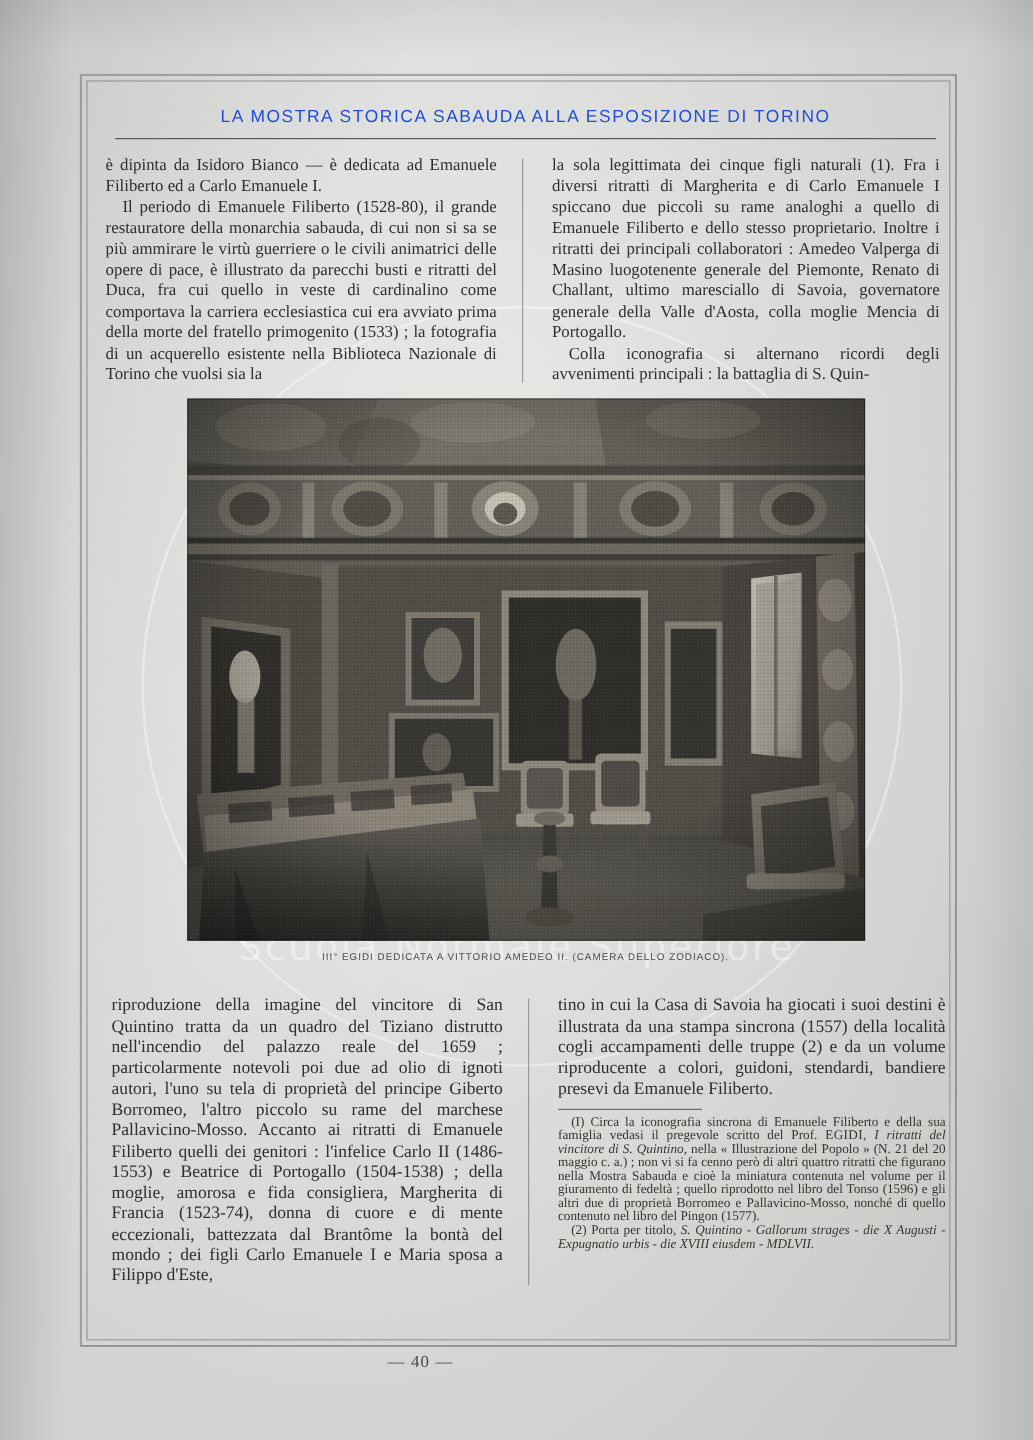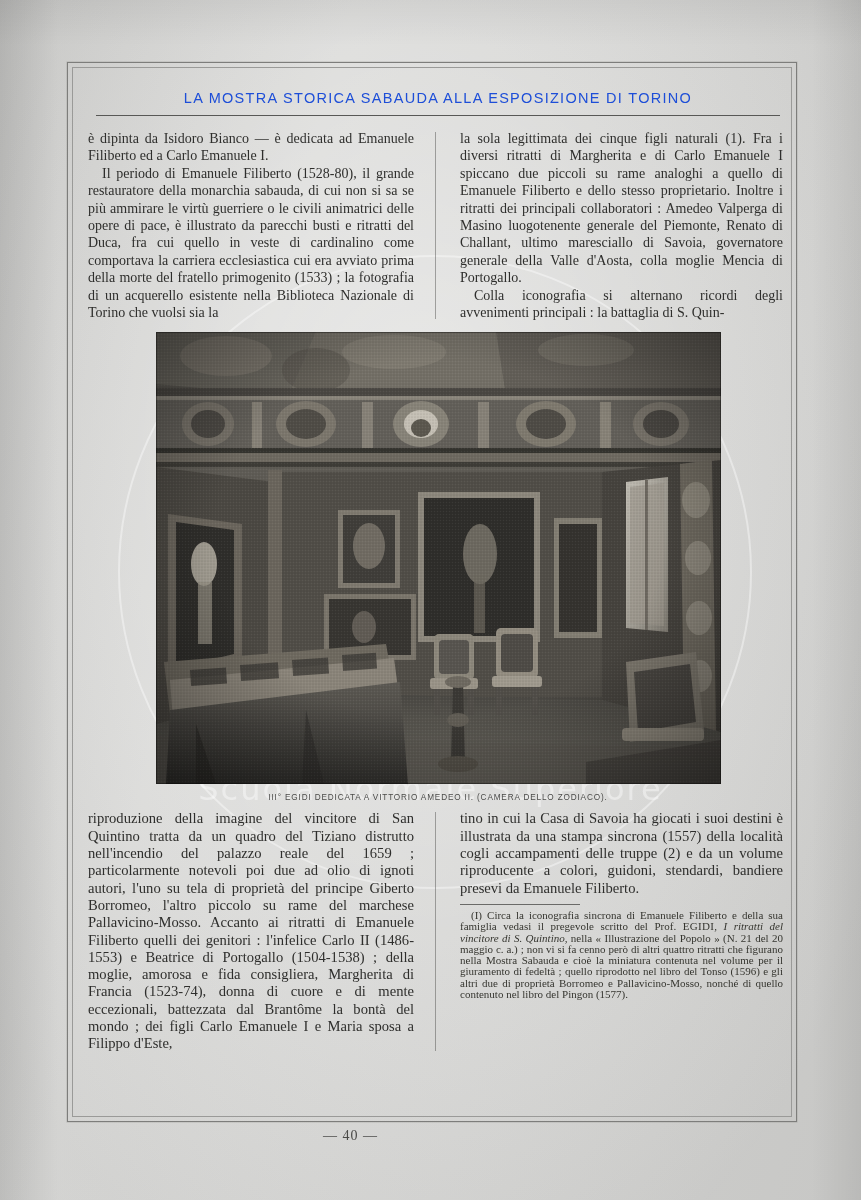--- a/index.html
+++ b/index.html
@@ -162,21 +162,21 @@
   .cap {
     text-align: center;
     font-family: "Liberation Sans", sans-serif;
     font-size: 8.2px;
     letter-spacing: 0.85px;
     color: #4b4b49;
     margin-top: 9px;
   }
 
   
-  .cols-lower { margin-top: 8px; }
+  .cols-lower { margin-top: 28px; justify-content: flex-end; }
   p.body-lower {
     margin: 0;
     font-size: 14.6px;
     line-height: 17.3px;
     text-align: justify;
     text-align-last: left;
     color: #2e2e2c;
     text-indent: 0;
   }
   .footnote-rule {
@@ -438,20 +438,24 @@
       <div class="col col-right">
         <p class="body-lower">tino in cui la Casa di Savoia ha giocati i suoi destini è illustrata da una stampa sincrona (1557) della località cogli accampamenti delle truppe (2) e da un volume riproducente a colori, guidoni, stendardi, bandiere presevi da Emanuele Filiberto.</p>
 
         <div class="footnote-rule"></div>
 
         <p class="footnote">
           <span>(I)</span>
           <span>Circa la iconografia sincrona di Emanuele Filiberto e della sua famiglia vedasi il pregevole scritto del Prof. </span><span class="sc">EGIDI</span><span>, </span><span class="it">I ritratti del vincitore di S. Quintino</span><span>, nella « Illustrazione del Popolo » (N. 21 del 20 maggio c. a.) ; non vi si fa cenno però di altri quattro ritratti che figurano nella Mostra Sabauda e cioè la miniatura contenuta nel volume per il giuramento di fedeltà ; quello riprodotto nel libro del Tonso (1596) e gli altri due di proprietà Borromeo e Pallavicino-Mosso, nonché di quello contenuto nel libro del Pingon (1577).</span>
         </p>
 
+        <p class="footnote">
+          <span>(2)</span>
+          <span>Porta per titolo, </span><span class="it">S. Quintino - Gallorum strages - die X Augusti - Expugnatio urbis - die XVIII eiusdem - MDLVII</span><span>.</span>
+        </p>
       </div>
     </div>
 
   </div>
 
   <div id="folio">— 40 —</div>
 
 </div>
 
 </body></html>

